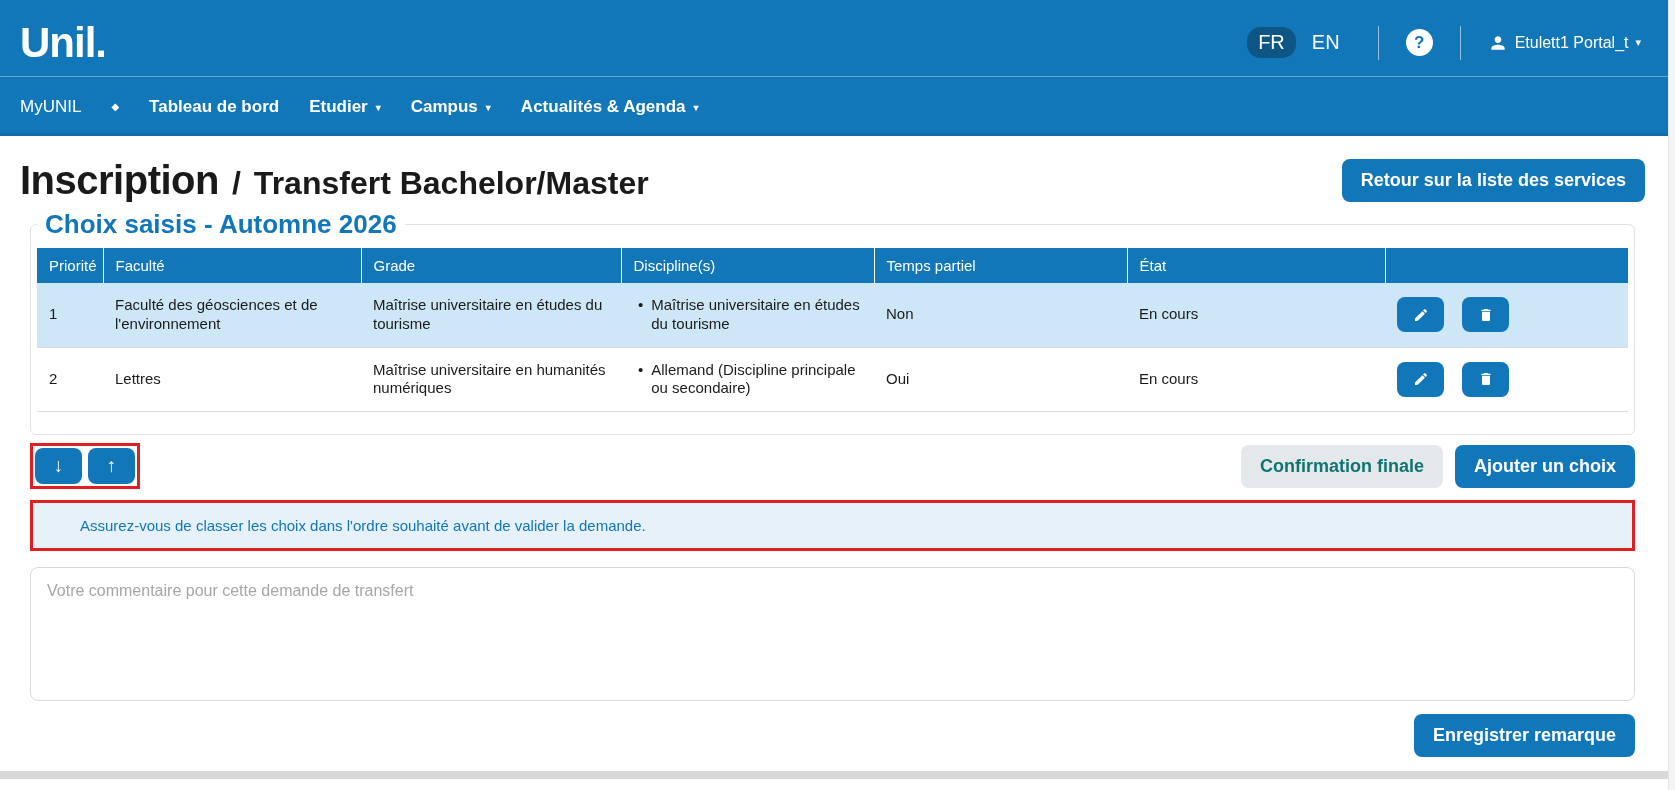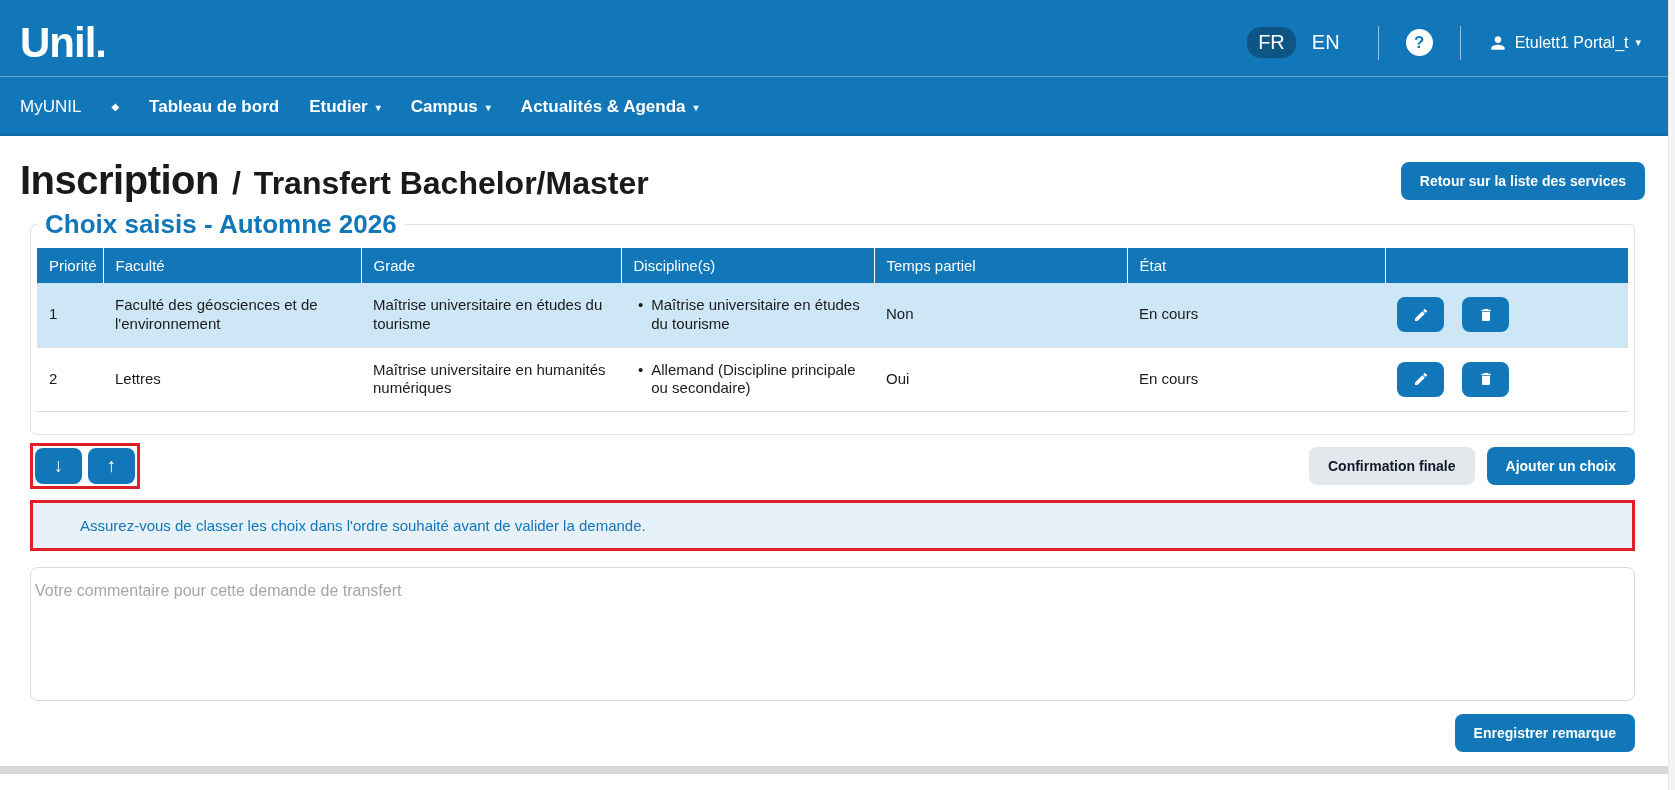--- a/index.html
+++ b/index.html
@@ -50,25 +50,25 @@
 
   
   main { margin: 0 30px 0 20px; }
   .title-row { display: flex; align-items: center; justify-content: space-between; margin-top: 22px; }
   h1 { margin: 0; display: flex; align-items: baseline; gap: 13px; color: #1a1a1a; }
   .t1 { font-size: 40px; font-weight: 800; letter-spacing: -0.5px; }
   .sep, .t2 { font-size: 32px; font-weight: 700; }
 
   .btn {
     border: none; border-radius: 8px; font-family: inherit;
-    font-size: 14px; font-weight: 700; padding: 11px 19px; cursor: pointer;
+    font-size: 18px; font-weight: 700; padding: 11px 19px; cursor: pointer;
     white-space: nowrap;
   }
   .btn-primary { background: #1277B8; color: #fff; }
-  .btn-disabled { background: #E4E8EC; color: #0f172a; cursor: default; }
+  .btn-disabled { background: #E4E8EC; color: #0f766e; cursor: default; }
 
   
   fieldset.choices {
     margin: 6px 10px 0; border: 1px solid #E2E2E2; border-radius: 6px;
     padding: 8px 6px 22px;
   }
   legend.choices-legend { color: #1277B8; font-size: 26px; font-weight: 700; padding: 0 8px; }
 
   table.choices-table { width: 100%; border-collapse: collapse; table-layout: fixed; font-size: 15px; }
   .choices-table col.c-prio { width: 66px; }
@@ -104,21 +104,21 @@
   }
   .controls-right { margin-left: auto; display: flex; gap: 12px; }
 
   .alert {
     margin: 11px 10px 0; border: 3px solid #DE1F26; background: #E6F1F9;
     color: #1277B8; font-size: 15px; padding: 14px 16px 14px 47px;
   }
 
   textarea.comment {
     display: block; margin: 16px 10px 0; width: calc(100% - 20px); height: 134px;
-    border: 1px solid #D9D9D9; border-radius: 8px; padding: 14px 4px;
+    border: 1px solid #D9D9D9; border-radius: 8px; padding: 14px 16px;
     font-family: inherit; font-size: 16px; color: #333; resize: none; outline: none;
   }
   textarea.comment::placeholder { color: #A6A6A6; }
 
   .save-row { display: flex; justify-content: flex-end; margin: 13px 10px 0; }
 
   .footer-strip { height: 8px; background: #D8D8D8; margin-top: 14px; width: 1675px; }
 
   .scroll-strip {
     position: absolute; top: 0; right: 0; width: 7px; height: 100%;

